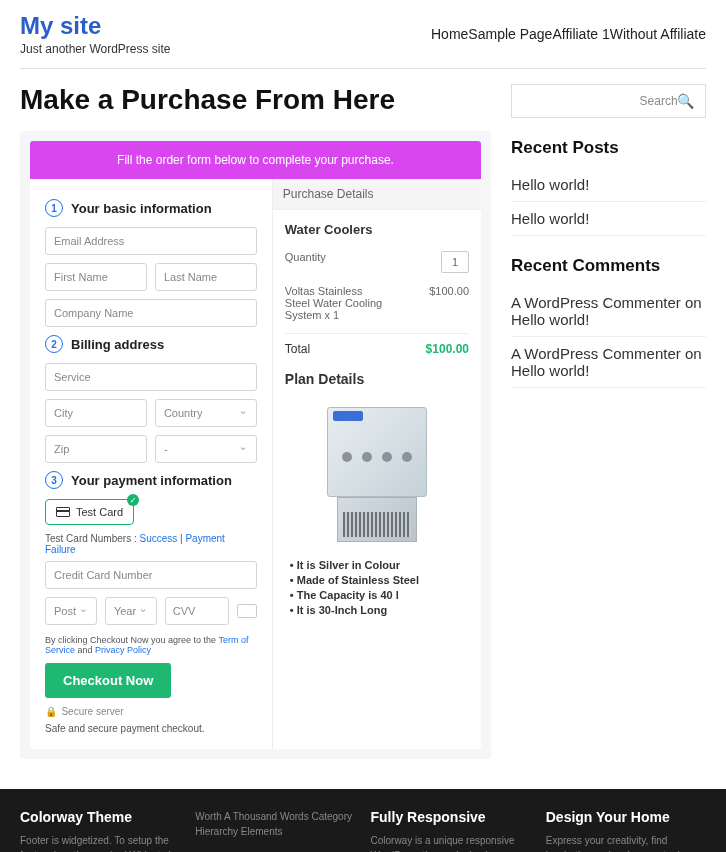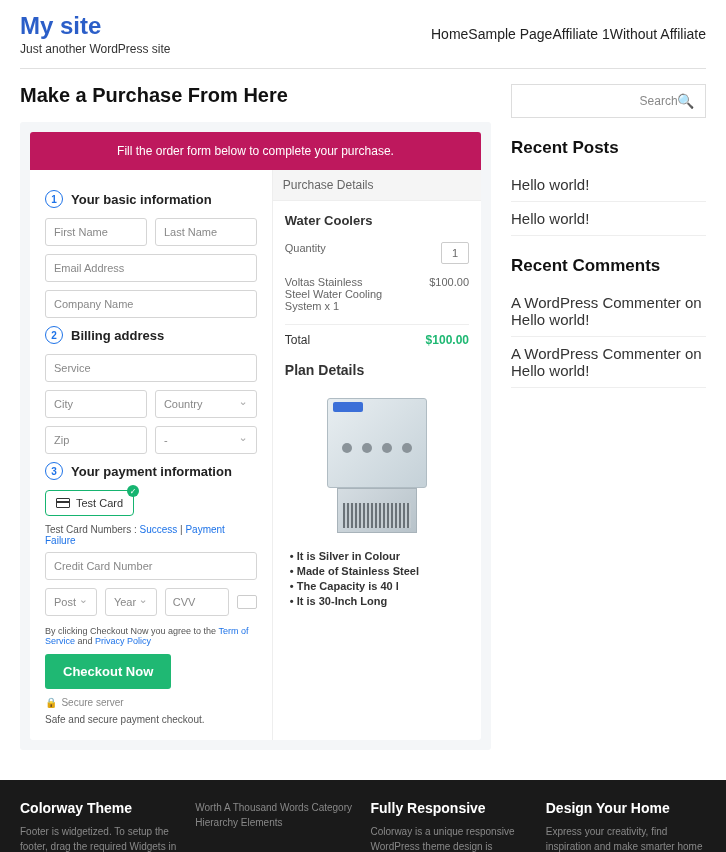--- a/index.html
+++ b/index.html
@@ -7,24 +7,24 @@
 .container{max-width:726px;margin:0 auto}
 .header{padding:12px 20px;display:flex;justify-content:space-between;align-items:center}
 .header-left{display:flex;flex-direction:column}
 .site-title{color:#2b5ec8;font-size:24px;font-weight:700}
 .tagline{font-size:12px;color:#333;margin-top:2px}
 .nav{display:flex;}
 .nav a{color:#222;text-decoration:none;font-size:14px}
 .hr{border-top:1px solid #e0e0e0;margin:0 20px}
 .main{display:flex;padding:15px 20px 20px;gap:20px}
 .content{flex:1}
-.page-title{font-size:20px;font-weight:700;margin-bottom:15px;color:#111}
+.page-title{font-size:28px;font-weight:700;margin-bottom:15px;color:#111}
 .checkout-wrap{background:#f4f6f8;padding:10px;border-radius:3px;position:relative}
 .checkout-card{background:#fff;border-radius:3px;overflow:hidden}
-.banner{background:#be185d;color:#fff;text-align:center;padding:12px;font-size:12px}
+.banner{background:#d946ef;color:#fff;text-align:center;padding:12px;font-size:12px}
 .cols{display:flex}
 .col-left{flex:1.15;padding:15px;border-right:1px solid #eee}
 .col-right{flex:1;padding:12px}
 .section-title{display:flex;align-items:center;gap:8px;font-weight:600;font-size:13px;color:#222;margin-bottom:10px;margin-top:5px}
 .circ{width:18px;height:18px;border:1.5px solid #1e73e8;border-radius:50%;display:flex;align-items:center;justify-content:center;font-size:10px;color:#1e73e8;font-weight:600}
 .row{display:flex;gap:8px;margin-bottom:8px}
 .inp,.sel{flex:1;border:1px solid #d5d5d5;border-radius:3px;padding:7px 8px;font-size:11px;color:#888;background:#fff}
 .sel{position:relative}
 .sel::after{content:"⌄";position:absolute;right:8px;top:4px;color:#aaa}
 .test-card-btn{border:1.5px solid #16b470;border-radius:4px;padding:6px 10px;display:inline-flex;align-items:center;gap:6px;font-size:11px;color:#333;position:relative;margin-bottom:8px}
@@ -97,26 +97,26 @@
         <div class="checkout-card">
           <div class="banner">Fill the order form below to complete your purchase.</div>
           <div class="cols">
             <div class="col-left">
 
               <div class="section-title">
                 <span class="circ">1</span>
                 <span>Your basic information</span>
               </div>
               <div class="row">
+                  <div class="inp">Email Address</div>
+                </div>
+              <div class="row">
                 <div class="inp">First Name</div>
                 <div class="inp">Last Name</div>
               </div>
-              <div class="row">
-                  <div class="inp">Email Address</div>
-                </div>
               <div class="row">
                   <div class="inp">Company Name</div>
                 </div>
 
               <div class="section-title">
                 <span class="circ">2</span>
                 <span>Billing address</span>
               </div>
               <div class="row">
                   <div class="inp">Service</div>

